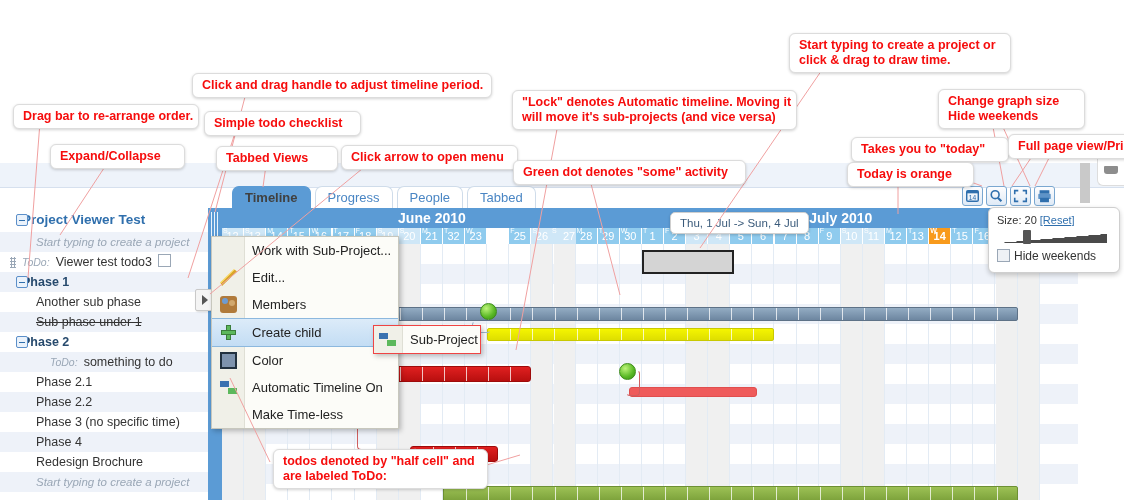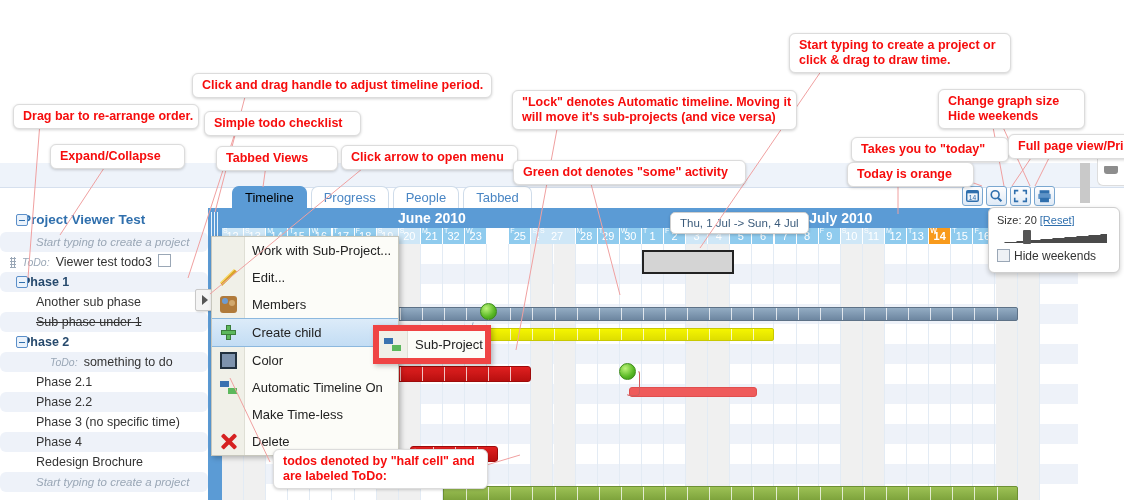--- a/index.html
+++ b/index.html
@@ -13,27 +13,27 @@
   #app{position:absolute;left:0;top:163px;width:1124px;height:337px;background:#fff;}
   #app-bg{position:absolute;left:0;top:0;width:1124px;height:24px;background:#eef3fa;border-bottom:1px solid #d6e0ee;}
 
   
   .tabs{position:absolute;left:232px;top:186px;height:22px;display:flex;gap:4px;z-index:40;}
   .tab{
     padding:3px 12px 4px 12px;border-radius:7px 7px 0 0;
     font-size:13px;color:#4a86c4;background:#fff;border:1px solid #cfdcea;border-bottom:none;
     line-height:15px;font-weight:normal;
   }
-  .tab.active{background:#5b9bd5;color:#000000;border-color:#5b9bd5;font-weight:normal;}
+  .tab.active{background:#5b9bd5;color:#404040;border-color:#5b9bd5;font-weight:bold;}
 
   
   #tasklist{position:absolute;left:0;top:208px;width:208px;height:292px;background:#fff;z-index:20;}
   .trow{height:20px;line-height:20px;position:relative;font-size:12.5px;color:#333;
         padding-left:22px;white-space:nowrap;overflow:hidden;}
-  .trow.alt{background:#eef2f9;border-radius:6px;}
+  .trow.alt{background:#eef2f9;}
   .trow.head{font-weight:bold;color:#274a6d;}
   .trow.proj{font-weight:bold;color:#2f6fad;font-size:13.5px;height:24px;line-height:24px;}
   .trow.ghost{color:#9aa7b6;font-style:italic;font-size:11.5px;}
   .trow.strike span.lbl{text-decoration:line-through;}
   .expander{position:absolute;left:16px;top:50%;margin-top:-6px;width:12px;height:12px;
     border:1px solid #5b8fc9;border-radius:2px;background:#eaf2fb;box-sizing:border-box;}
   .expander:after{content:"";position:absolute;left:2px;top:5px;width:6px;height:1px;background:#2f6fad;}
   .trow.proj .expander{left:16px;}
   .indent1{padding-left:36px;}
   .indent2{padding-left:50px;}
@@ -117,21 +117,21 @@
   .cbx{display:inline-block;width:11px;height:11px;border:1px solid #9aa7b6;background:#eef1f5;vertical-align:-2px;margin-right:4px;}
 
   
   #ctx{position:absolute;left:211px;top:236px;width:186px;background:#fcfcf8;
      border:1px solid #c7c7bd;box-shadow:2px 2px 5px rgba(0,0,0,.25);z-index:80;}
   #ctx .icol{position:absolute;left:0;top:0;bottom:0;width:32px;background:#f0f0e8;border-right:1px solid #dfdfd5;}
   .mi{position:relative;height:27px;line-height:27px;padding-left:40px;font-size:13px;color:#222;
      white-space:nowrap;}
   .mi.sel{background:linear-gradient(#dcebf9,#c3ddf4);border-top:1px solid #8cb8de;border-bottom:1px solid #8cb8de;}
   .mi .mico{position:absolute;left:8px;top:5px;width:17px;height:17px;}
-  #sub{position:absolute;left:373px;top:325px;width:106px;background:#fcfcf8;border:6px solid #ef4444;
+  #sub{position:absolute;left:373px;top:325px;width:106px;background:#fcfcf8;border:1px solid #ef4444;
      box-shadow:2px 2px 5px rgba(0,0,0,.25);z-index:85;}
   #sub .icol{position:absolute;left:0;top:0;bottom:0;width:28px;background:#f0f0e8;border-right:1px solid #dfdfd5;}
   #sub .mi{padding-left:36px;}
 
   
   .ic-pencil{background:linear-gradient(135deg,#f7d560 45%,#d9a62b 46%);transform:rotate(0deg);
      clip-path:polygon(0% 80%,12% 100%,100% 14%,82% 0%);}
   .ic-members{background:#b07a3a;border-radius:3px;position:relative;}
   .ic-members:before{content:"";position:absolute;left:2px;top:2px;width:6px;height:6px;border-radius:50%;background:#6d9bd1;}
   .ic-members:after{content:"";position:absolute;left:9px;top:4px;width:6px;height:6px;border-radius:50%;background:#d1a86d;}
@@ -207,21 +207,21 @@
       <div class="day" style="left: 110.5px; width: 22.1px;"><span class="dow">T</span><span>17</span></div>
       <div class="day" style="left: 132.6px; width: 22.1px;"><span class="dow">F</span><span>18</span></div>
       <div class="day we" style="left: 154.7px; width: 22.1px;"><span class="dow">S</span><span>19</span></div>
       <div class="day we" style="left: 176.8px; width: 22.1px;"><span class="dow">S</span><span>20</span></div>
       <div class="day" style="left: 198.9px; width: 22.1px;"><span class="dow">M</span><span>21</span></div>
       <div class="day" style="left: 221px; width: 22.1px;"><span class="dow">T</span><span>32</span></div>
       <div class="day" style="left: 243.1px; width: 22.1px;"><span class="dow">W</span><span>23</span></div>
       <div class="day" style="left: 265.2px; width: 22.1px; margin-left: 32px;"><span class="dow">T</span><span>24</span></div>
       <div class="day" style="left: 287.3px; width: 22.1px;"><span class="dow">F</span><span>25</span></div>
       <div class="day we" style="left: 309.4px; width: 22.1px;"><span class="dow">S</span><span>26</span></div>
-      <div class="day we" style="left: 317px; width: 37px;"><span class="dow">S</span><span>27</span></div>
+      <div class="day we" style="left: 329px; width: 37px;"><span class="dow">S</span><span>27</span></div>
       <div class="day" style="left: 353.6px; width: 22.1px;"><span class="dow">M</span><span>28</span></div>
       <div class="day" style="left: 375.7px; width: 22.1px;"><span class="dow">T</span><span>29</span></div>
       <div class="day" style="left: 397.8px; width: 22.1px;"><span class="dow">W</span><span>30</span></div>
       <div class="day" style="left: 419.9px; width: 22.1px;"><span class="dow">T</span><span>1</span></div>
       <div class="day" style="left: 442px; width: 22.1px;"><span class="dow">F</span><span>2</span></div>
       <div class="day we" style="left: 464.1px; width: 22.1px;"><span class="dow">S</span><span>3</span></div>
       <div class="day we" style="left: 486.2px; width: 22.1px;"><span class="dow">S</span><span>4</span></div>
       <div class="day" style="left: 508.3px; width: 22.1px;"><span class="dow">M</span><span>5</span></div>
       <div class="day" style="left: 530.4px; width: 22.1px;"><span class="dow">T</span><span>6</span></div>
       <div class="day" style="left: 552.5px; width: 22.1px;"><span class="dow">W</span><span>7</span></div>
@@ -447,21 +447,20 @@
 
 <div id="ctx">
   <div class="icol"></div>
 <div class="mi"><span>Work with Sub-Project...</span></div>
     <div class="mi"><div class="mico ic-pencil"></div><span>Edit...</span></div>
     <div class="mi"><div class="mico ic-members"></div><span>Members</span></div>
     <div class="mi sel"><div class="mico ic-plus"></div><span>Create child</span></div>
     <div class="mi"><div class="mico ic-color"></div><span>Color</span></div>
     <div class="mi"><div class="mico ic-tl"></div><span>Automatic Timeline On</span></div>
     <div class="mi"><span>Make Time-less</span></div>
-    <div class="mi"><div class="mico ic-del"></div><span>Delete</span></div>
   </div>
 <div id="sub">
   <div class="icol"></div>
 <div class="mi"><div class="mico ic-tl" style="left: 5px;"></div><span>Sub-Project</span></div>
   </div>
 
 <svg id="leaders">
   <line x1="40" y1="122" x2="28" y2="278"></line>
   <line x1="108" y1="162" x2="60" y2="235"></line>
   <line x1="246" y1="93" x2="215" y2="212"></line>

